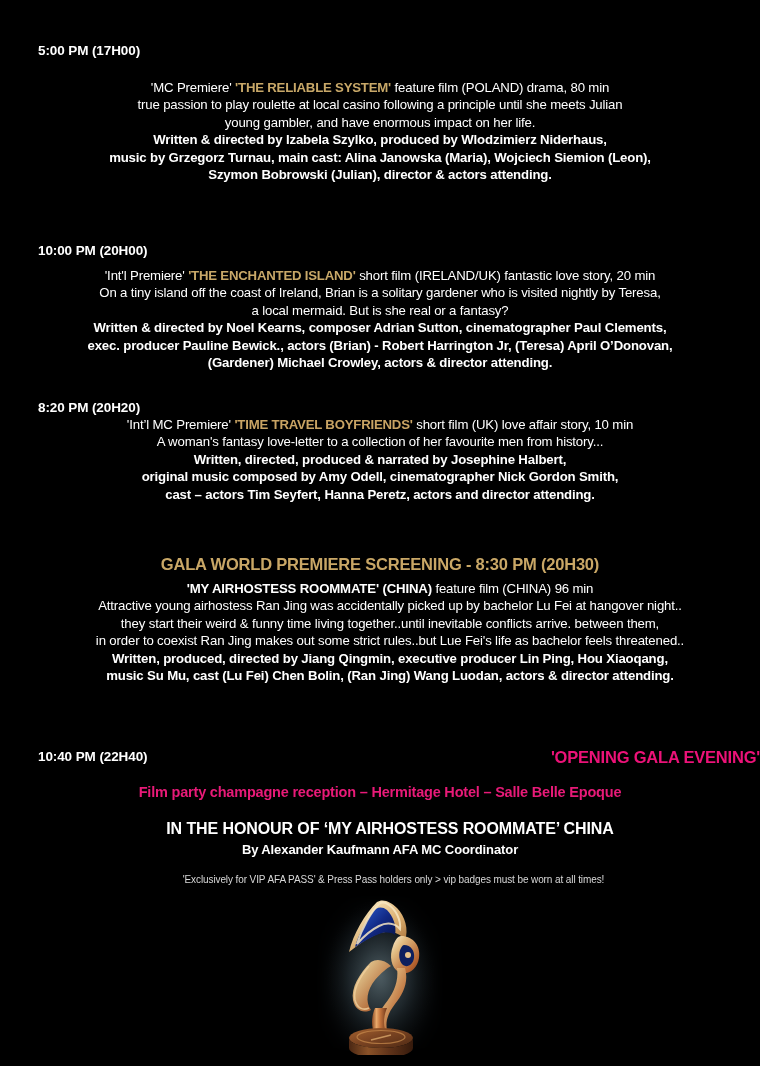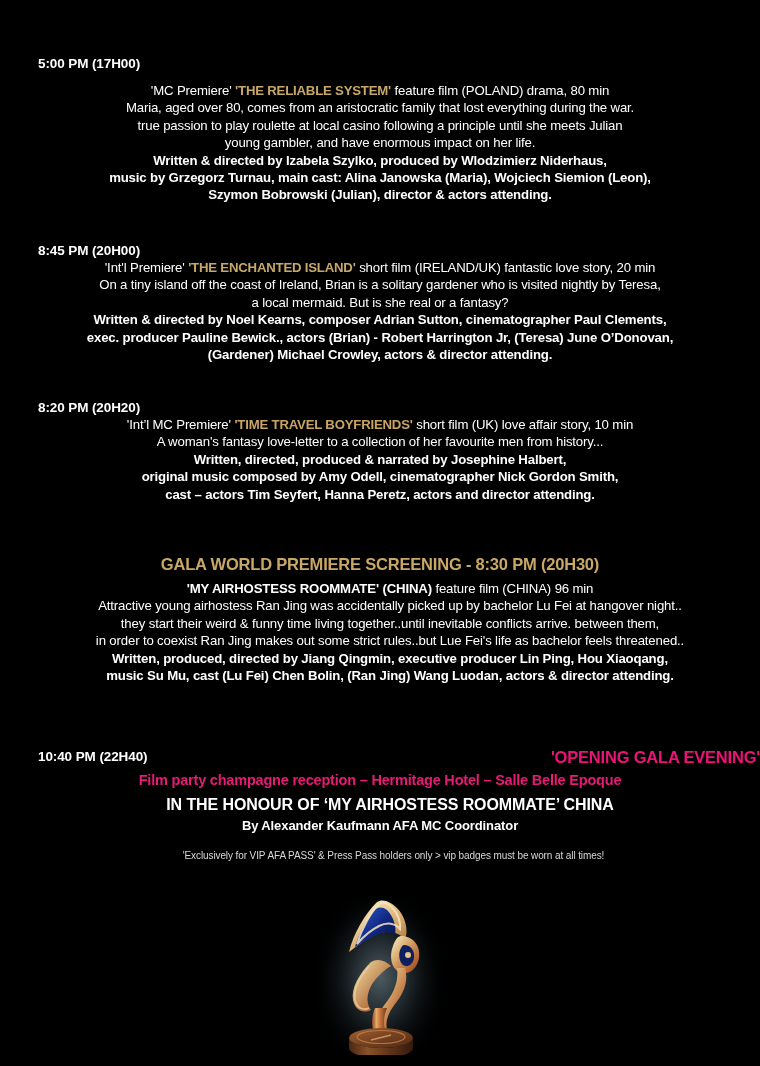--- a/index.html
+++ b/index.html
@@ -137,47 +137,46 @@
       rgba(0,0,0,0) 82%);
     filter: blur(3px);
   }
   .statue-svg { position: absolute; left: 0; top: 0; }
 </style>
 </head>
 <body>
 
 <div class="page">
 
-  <div class="block" style="top:55px;">
+  <div class="block" style="top:42px;">
     <div class="time">5:00 PM (17H00)</div>
-    <div class="lines" style="margin-top:10px;">
+    <div class="lines" style="margin-top:20px;">
       <div class="ln">
         <span>'MC Premiere'</span>
         <span class="gold">'THE RELIABLE SYSTEM'</span><span> feature film (POLAND) drama, 80 min</span>
       </div>
-      <div class="ln">Maria, aged over 80, comes from an aristocratic family that lost everything during the war.</div>
       <div class="ln">true passion to play roulette at local casino following a principle until she meets Julian</div>
       <div class="ln">young gambler, and have enormous impact on her life.</div>
       <div class="ln bold">Written &amp; directed by Izabela Szylko, produced by Wlodzimierz Niderhaus,</div>
       <div class="ln bold">music by Grzegorz Turnau, main cast: Alina Janowska (Maria), Wojciech  Siemion (Leon),</div>
       <div class="ln bold">Szymon Bobrowski (Julian), director &amp; actors attending.</div>
     </div>
   </div>
 
   <div class="block" style="top:242px;">
-    <div class="time">8:45 PM (20H00)</div>
-    <div class="lines" style="margin-top:0;">
+    <div class="time">10:00 PM (20H00)</div>
+    <div class="lines" style="margin-top:8px;">
       <div class="ln">
         <span>'Int'l Premiere'</span>
         <span class="gold">'THE ENCHANTED ISLAND'</span><span> short film (IRELAND/UK) fantastic love story, 20 min</span>
       </div>
       <div class="ln">On a tiny island off the coast of Ireland, Brian is a solitary gardener who is visited nightly by Teresa,</div>
       <div class="ln">a local mermaid. But is she real or a fantasy?</div>
       <div class="ln bold">Written &amp; directed by Noel Kearns, composer Adrian Sutton, cinematographer Paul Clements,</div>
-      <div class="ln bold">exec. producer Pauline Bewick., actors (Brian) - Robert Harrington Jr, (Teresa)  June O’Donovan,</div>
+      <div class="ln bold">exec. producer Pauline Bewick., actors (Brian) - Robert Harrington Jr, (Teresa)  April O’Donovan,</div>
       <div class="ln bold">(Gardener) Michael Crowley, actors &amp; director attending.</div>
     </div>
   </div>
 
   <div class="block" style="top:399px;">
     <div class="time">8:20 PM (20H20)</div>
     <div class="lines" style="">
       <div class="ln">
         <span>'Int’l MC Premiere'  </span>
         <span class="gold2">'TIME TRAVEL BOYFRIENDS'</span><span> short film (UK) love affair story, 10 min</span>
@@ -203,22 +202,22 @@
     </div>
   </div>
 
   <div class="block" style="top:748px;">
     <div class="time-row">
       <div class="time">10:40 PM (22H40)</div>
       <div class="center-text">
         <span class="pink-big">'OPENING GALA EVENING'</span>
       </div>
     </div>
-    <div class="pink-line" style="margin-top:2px;">Film party champagne reception   – Hermitage Hotel – Salle Belle Epoque</div>
-    <div class="honour" style="margin-top:4px;padding-left:20px;">IN THE HONOUR OF ‘MY AIRHOSTESS ROOMMATE’ CHINA</div>
+    <div class="pink-line" style="margin-top:14px;">Film party champagne reception   – Hermitage Hotel – Salle Belle Epoque</div>
+    <div class="honour" style="margin-top:16px;padding-left:20px;">IN THE HONOUR OF ‘MY AIRHOSTESS ROOMMATE’ CHINA</div>
     <div class="byline" style="margin-top:2px;">By Alexander Kaufmann AFA MC Coordinator</div>
     <div class="footnote" style="margin-top:14px;padding-left:27px;">'Exclusively for VIP AFA PASS' &amp; Press Pass holders only  &gt;  vip badges must be worn at all times!</div>
   </div>
 
   <div class="statue-wrap" style="top:890px;">
     <div class="statue-glow"></div>
     <svg class="statue-svg" width="150" height="165" viewBox="0 0 150 165">
       <defs>
         <linearGradient id="gBody" x1="0" y1="0" x2="1" y2="1">
           <stop offset="0%" stop-color="#fdf0d5"></stop>

